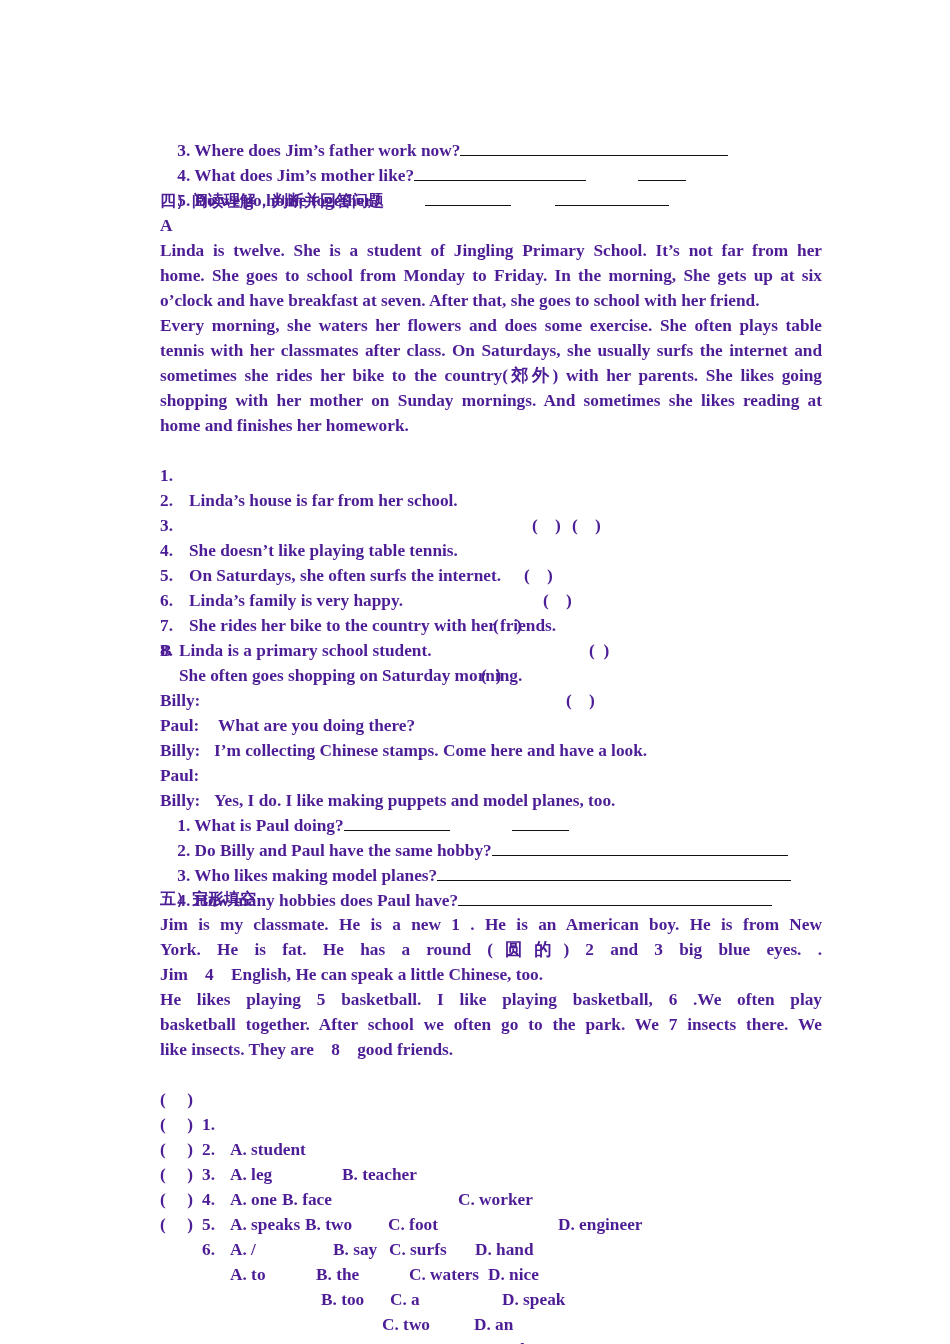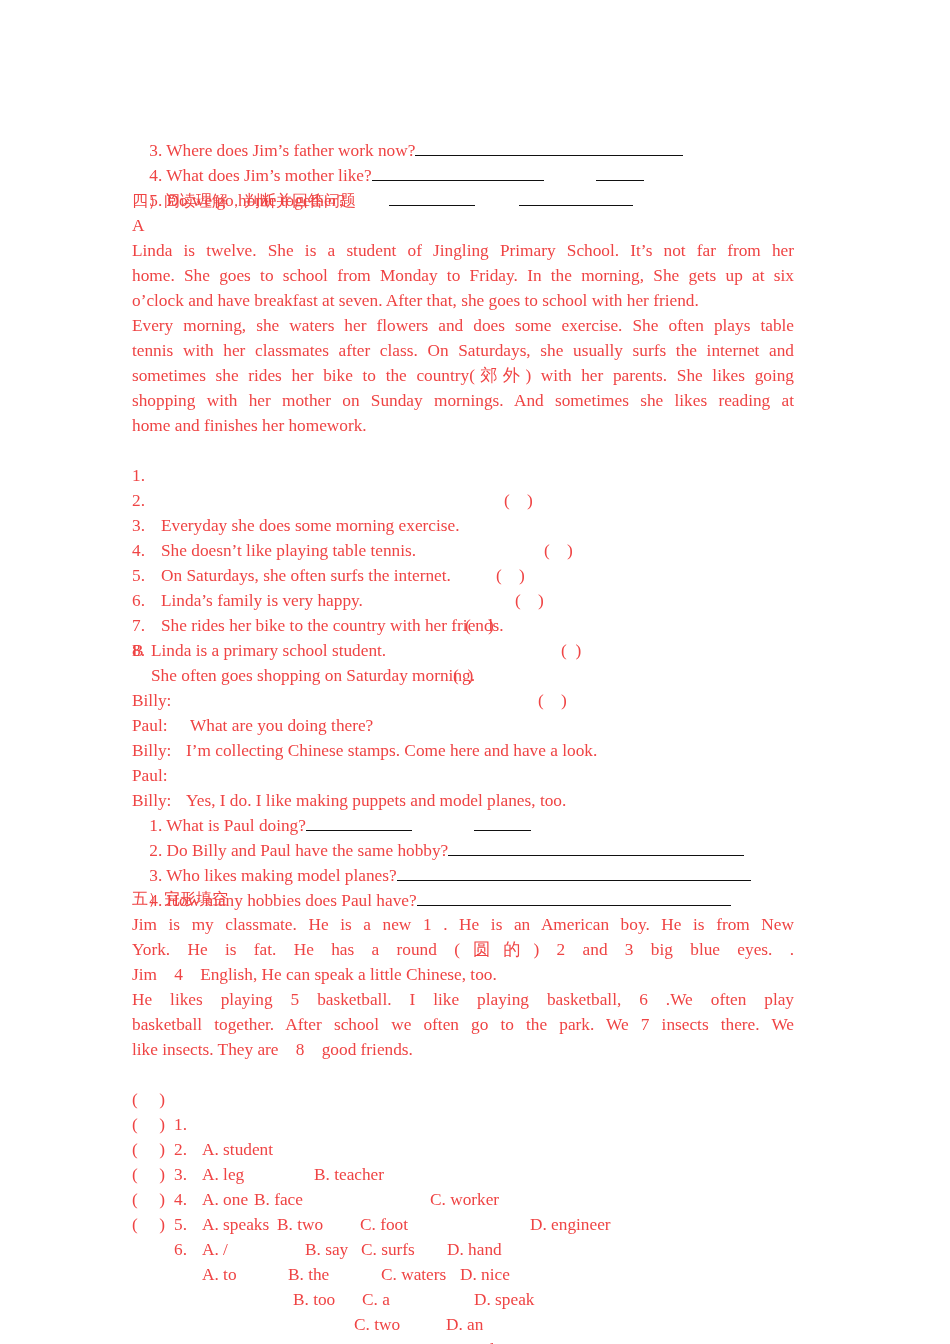--- a/index.html
+++ b/index.html
@@ -1,25 +1,26 @@
 <!DOCTYPE html>
 <html><head>
   <meta charset="utf-8">
   <style>
     html, body { margin: 0; padding: 0; background: #ffffff; }
     body { width: 950px; height: 1344px; position: relative; overflow: hidden; }
     .page { position: absolute; left: 0; top: 0; width: 950px; height: 1344px; background: #ffffff; }
     .line {
       position: absolute;
-      left: 132px;
+      left: 160px;
       font-family: "Liberation Serif", "DejaVu Serif", serif;
       font-size: 17.3px;
       line-height: 25px;
-      color: #ef4444;
+      color: #4c1d95;
       white-space: pre;
+      font-weight: bold;
     }
     .just {
       width: 662px;
       white-space: normal;
       text-align: justify;
       text-align-last: justify;
     }
     .cjk { font-family: "DejaVu Sans", sans-serif; font-size: 16px; }
     .blank { display: inline-block; border-bottom: 1px solid #111; height: 17px; vertical-align: baseline; }
     .abs { position: absolute; white-space: pre; }
@@ -47,25 +48,25 @@
   <div class="line just" style="top:263px">home. She goes to school from Monday to Friday. In the morning, She gets up at six</div>
   <div class="line just" style="top:313px"> Every morning, she waters her flowers and does some exercise. She often plays table</div>
   <div class="line" style="top:288px">o’clock and have breakfast at seven. After that, she goes to school with her friend.</div>
   <div class="line just" style="top:338px">tennis with her classmates after class. On Saturdays, she usually surfs the internet and</div>
   <div class="line just" style="top:388px">shopping with her mother on Sunday mornings. And sometimes she likes reading at</div>
   <div class="line just" style="top:363px">sometimes she rides her bike to the country(郊外) with her parents. She likes going</div>
   <div class="line" style="top:413px">home and finishes her homework.</div>
 
   <div class="line" style="top:438px;width:680px;height:25px">
     <span class="abs" style="left:0">1.</span>
+    <span class="abs" style="left:29px">Linda’s house is far from her school.</span>
     <span class="paren" style="left:372px">(    )</span>
   </div>
   <div class="line" style="top:463px;width:680px;height:25px">
     <span class="abs" style="left:0">2.</span>
-    <span class="abs" style="left:29px">Everyday she does some morning exercise.</span>
     <span class="paren" style="left:412px">(    )</span>
   </div>
   <div class="line" style="top:488px;width:680px;height:25px">
     <span class="abs" style="left:0">3.</span>
     <span class="abs" style="left:29px">She doesn’t like playing table tennis.</span>
     <span class="paren" style="left:364px">(    )</span>
   </div>
   <div class="line" style="top:513px;width:680px;height:25px">
     <span class="abs" style="left:0">4.</span>
     <span class="abs" style="left:29px">On Saturdays, she often surfs the internet.</span>

